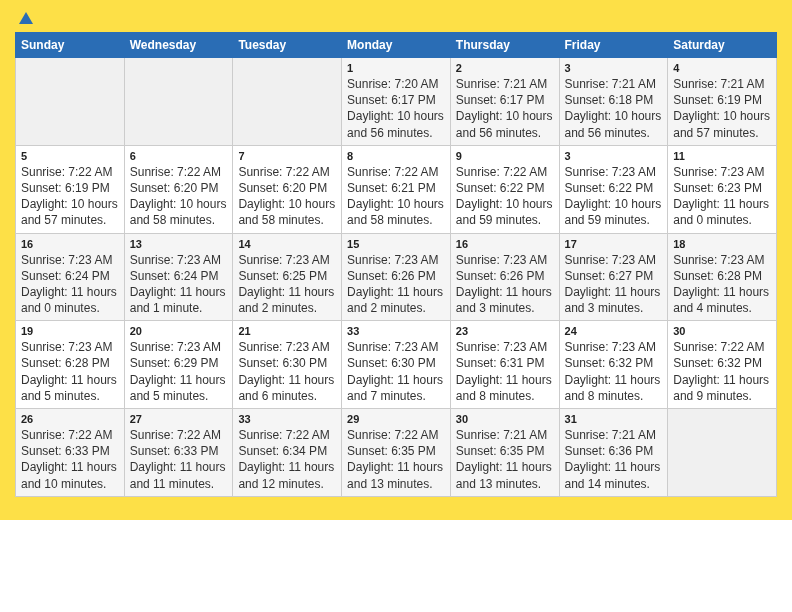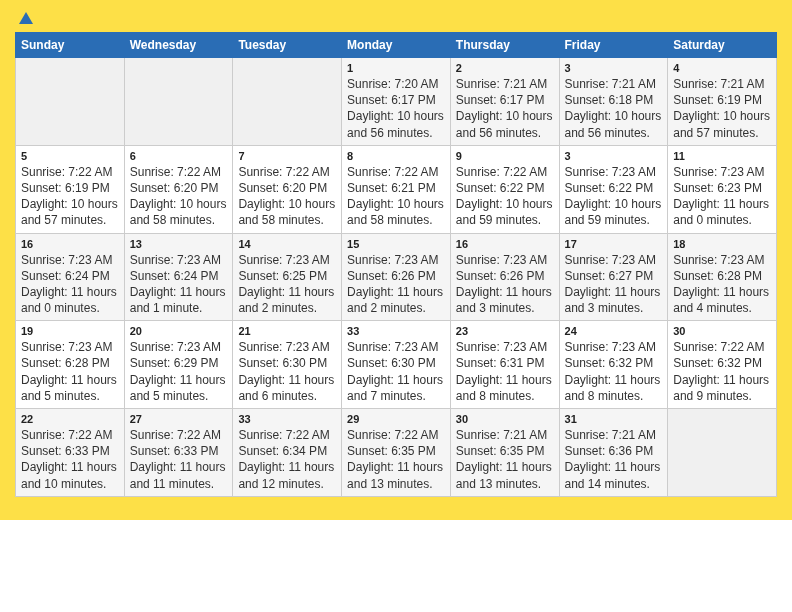--- a/index.html
+++ b/index.html
@@ -315,21 +315,21 @@
           <td>
             <div class="day-num">30</div>
             <div class="day-info" style="white-space: pre-line;">Sunrise: 7:22 AM
 Sunset: 6:32 PM
 Daylight: 11 hours
 and 9 minutes.</div>
           </td>
         </tr>
         <tr>
           <td>
-            <div class="day-num">22</div>
+            <div class="day-num">26</div>
             <div class="day-info" style="white-space: pre-line;">Sunrise: 7:22 AM
 Sunset: 6:33 PM
 Daylight: 11 hours
 and 10 minutes.</div>
           </td>
           <td>
             <div class="day-num">27</div>
             <div class="day-info" style="white-space: pre-line;">Sunrise: 7:22 AM
 Sunset: 6:33 PM
 Daylight: 11 hours

